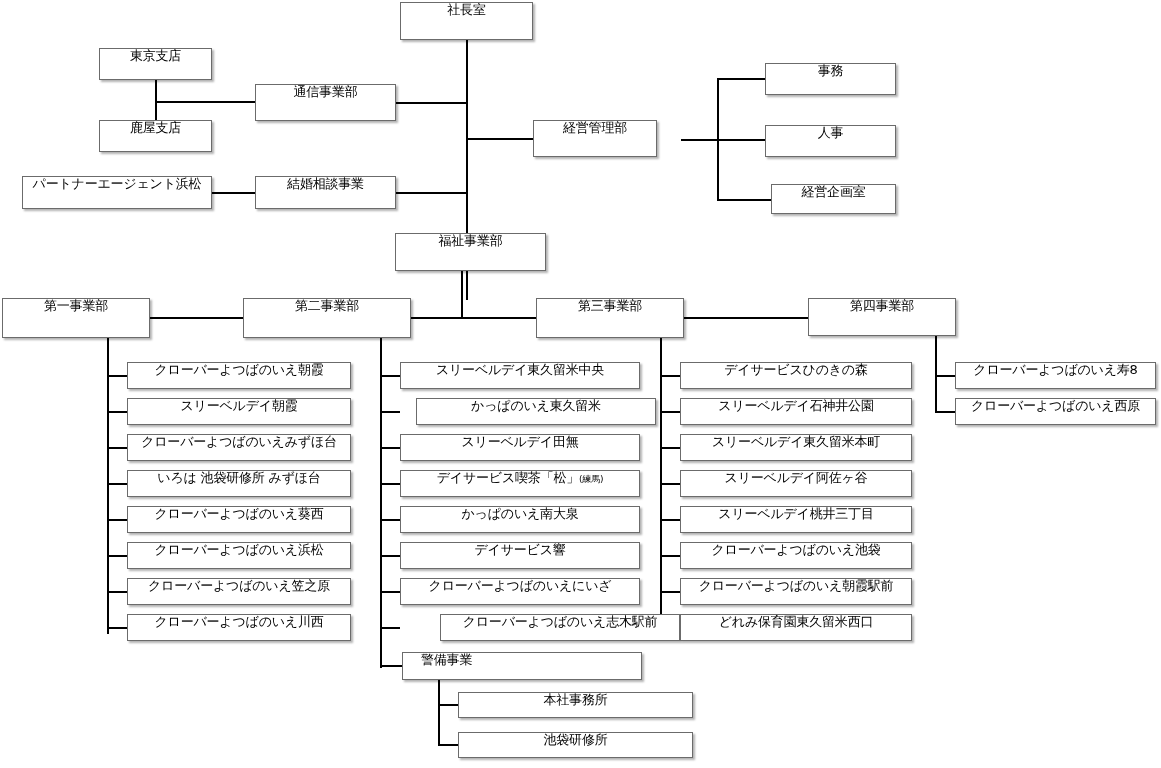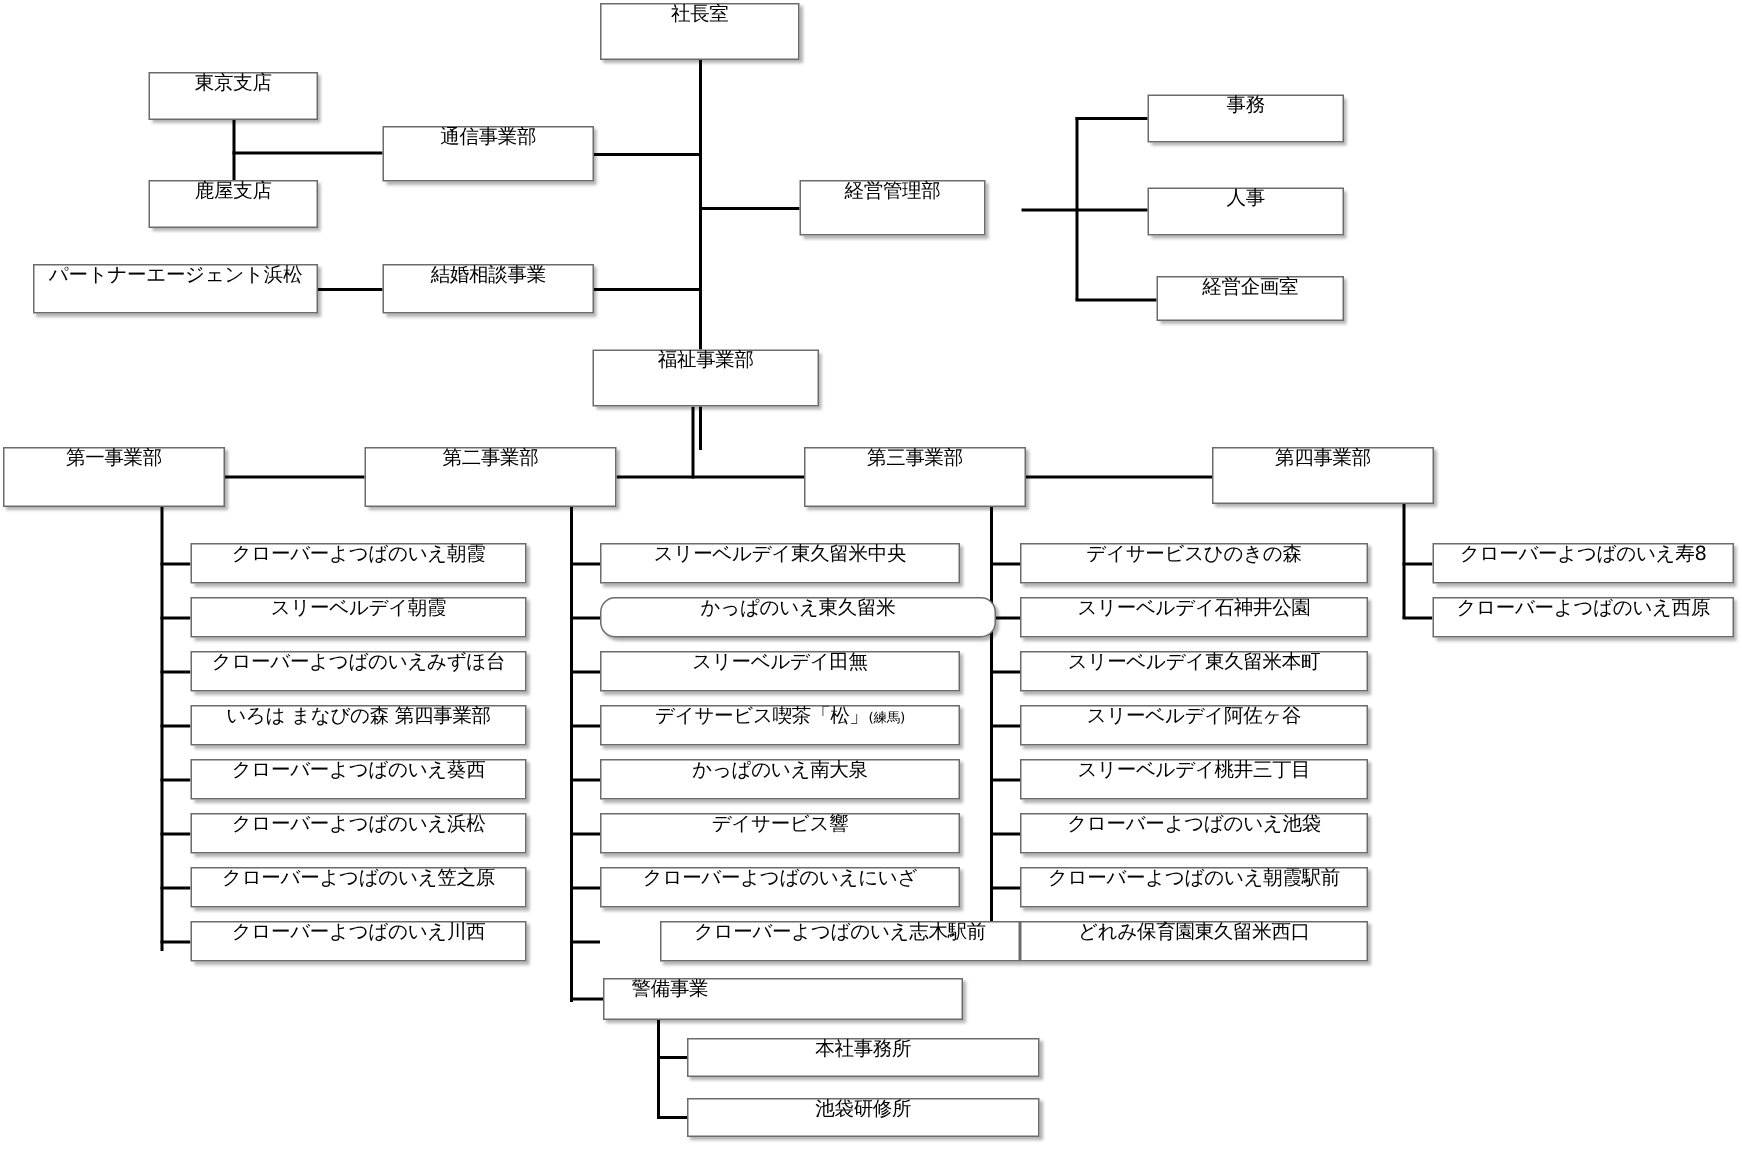--- a/index.html
+++ b/index.html
@@ -159,38 +159,38 @@
       <div class="node" style="left: 127px; top: 362px; width: 224px; height: 27px;">
         <span>クローバーよつばのいえ朝霞</span>
       </div>
       <div class="node" style="left: 127px; top: 398px; width: 224px; height: 27px;">
         <span>スリーベルデイ朝霞</span>
       </div>
       <div class="node" style="left: 127px; top: 434px; width: 224px; height: 27px;">
         <span>クローバーよつばのいえみずほ台</span>
       </div>
       <div class="node" style="left: 127px; top: 470px; width: 224px; height: 27px;">
-        <span>いろは まなびの森 第四事業部</span>
+        <span>いろは 池袋研修所 みずほ台</span>
       </div>
       <div class="node" style="left: 127px; top: 506px; width: 224px; height: 27px;">
         <span>クローバーよつばのいえ葵西</span>
       </div>
       <div class="node" style="left: 127px; top: 542px; width: 224px; height: 27px;">
         <span>クローバーよつばのいえ浜松</span>
       </div>
       <div class="node" style="left: 127px; top: 578px; width: 224px; height: 27px;">
         <span>クローバーよつばのいえ笠之原</span>
       </div>
       <div class="node" style="left: 127px; top: 614px; width: 224px; height: 27px;">
         <span>クローバーよつばのいえ川西</span>
       </div>
       <div class="node" style="left: 400px; top: 362px; width: 240px; height: 27px;">
         <span>スリーベルデイ東久留米中央</span>
       </div>
-      <div class="node" style="left: 400px; top: 398px; width: 264px; height: 27px; border-radius: 10px;">
+      <div class="node" style="left: 416px; top: 398px; width: 240px; height: 27px;">
         <span>かっぱのいえ東久留米</span>
       </div>
       <div class="node" style="left: 400px; top: 434px; width: 240px; height: 27px;">
         <span>スリーベルデイ田無</span>
       </div>
       <div class="node" style="left: 400px; top: 470px; width: 240px; height: 27px;">
         <span><span>デイサービス喫茶「松」</span><span class="sub">(練馬)</span></span>
       </div>
       <div class="node" style="left: 400px; top: 506px; width: 240px; height: 27px;">
         <span>かっぱのいえ南大泉</span>

